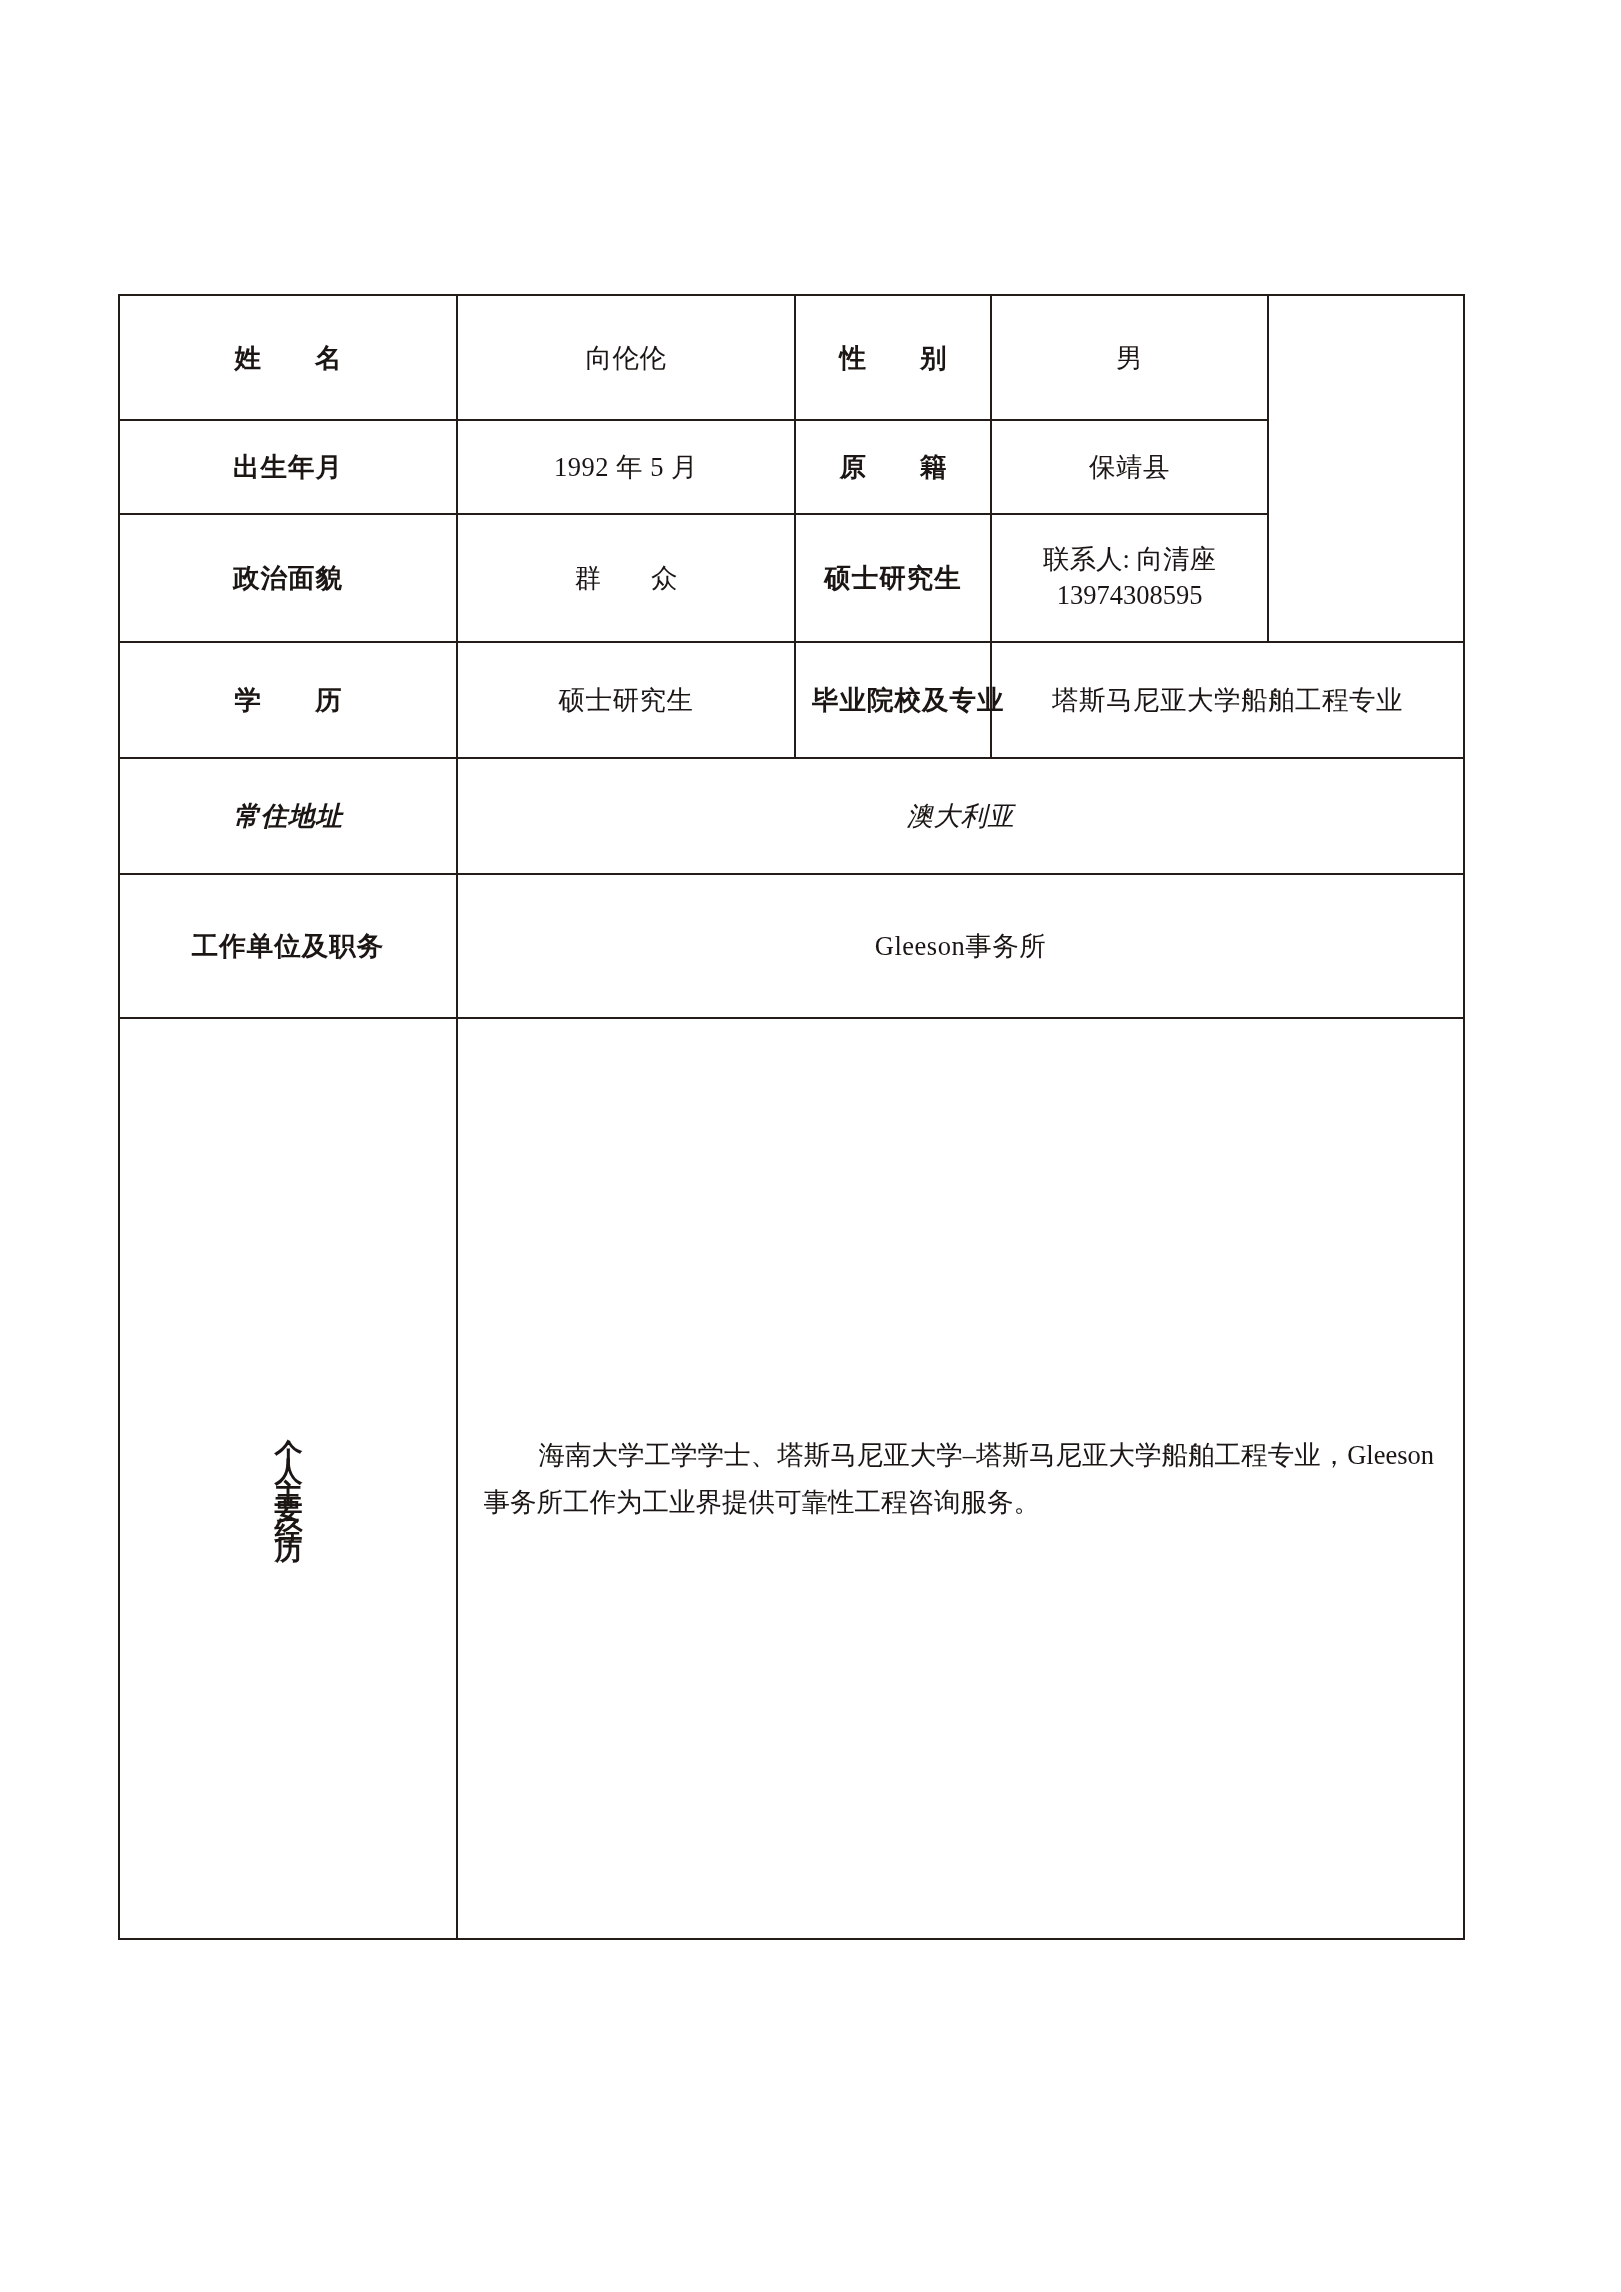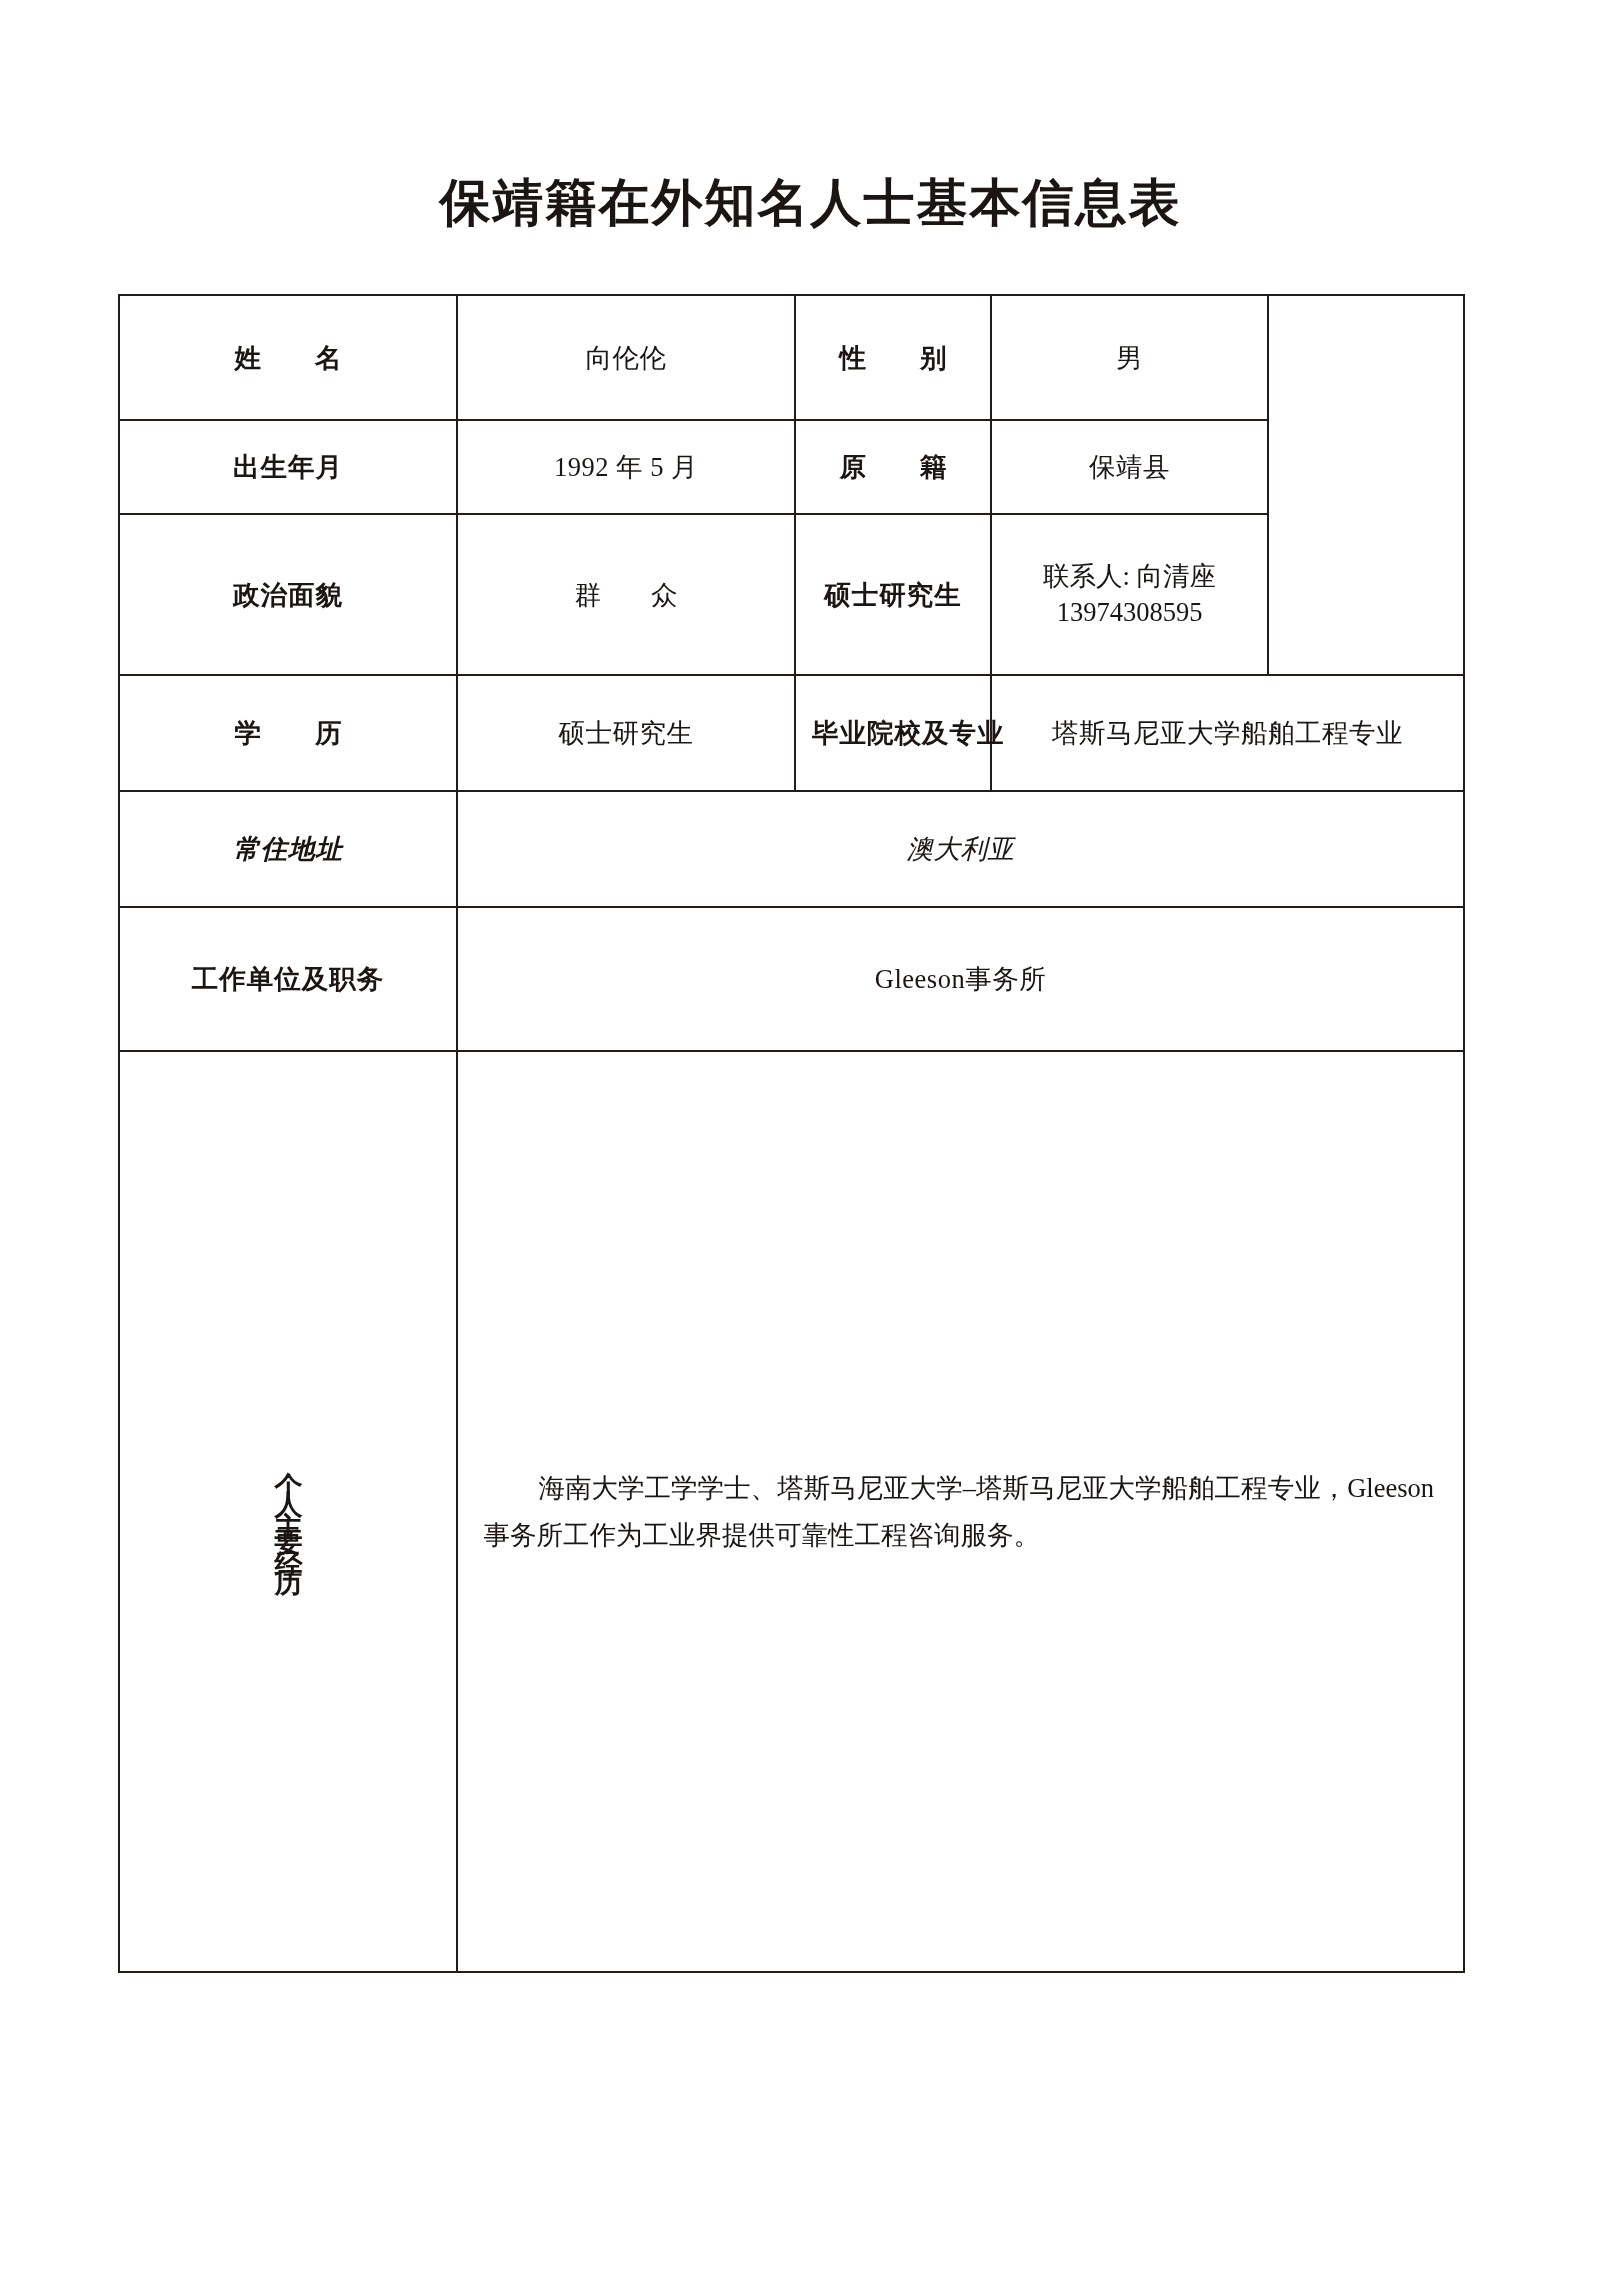--- a/index.html
+++ b/index.html
@@ -70,21 +70,21 @@
     letter-spacing: 0.5px;
   }
   .val-sp {
     font-weight: normal;
     font-size: 25.5px;
     letter-spacing: 11.8px;
     text-indent: 11.8px;
   }
   .r1 { height: 125px; }
   .r2 { height: 94px; }
-  .r3 { height: 161px; }
+  .r3 { height: 128px; }
   .r4 { height: 116px; }
   .r5 { height: 116px; font-style: italic; }
   .r6 { height: 144px; }
   .r7 { height: 921px; }
 
   .photo-cell {
     padding: 0 !important;
     vertical-align: top;
     position: relative;
   }
@@ -225,21 +225,20 @@
     text-align: justify;
     letter-spacing: 0px;
     color: #1b1614;
   }
 </style>
 </head>
 <body>
 
 <div class="page">
 
-  <div class="doc-title">保靖籍在外知名人士基本信息表</div>
 
   <table class="info-table">
     <colgroup>
       <col style="width:169px">
       <col style="width:169px">
       <col style="width:169px">
       <col style="width:169px">
       <col style="width:196px">
       <col style="width:277px">
       <col style="width:196px">

